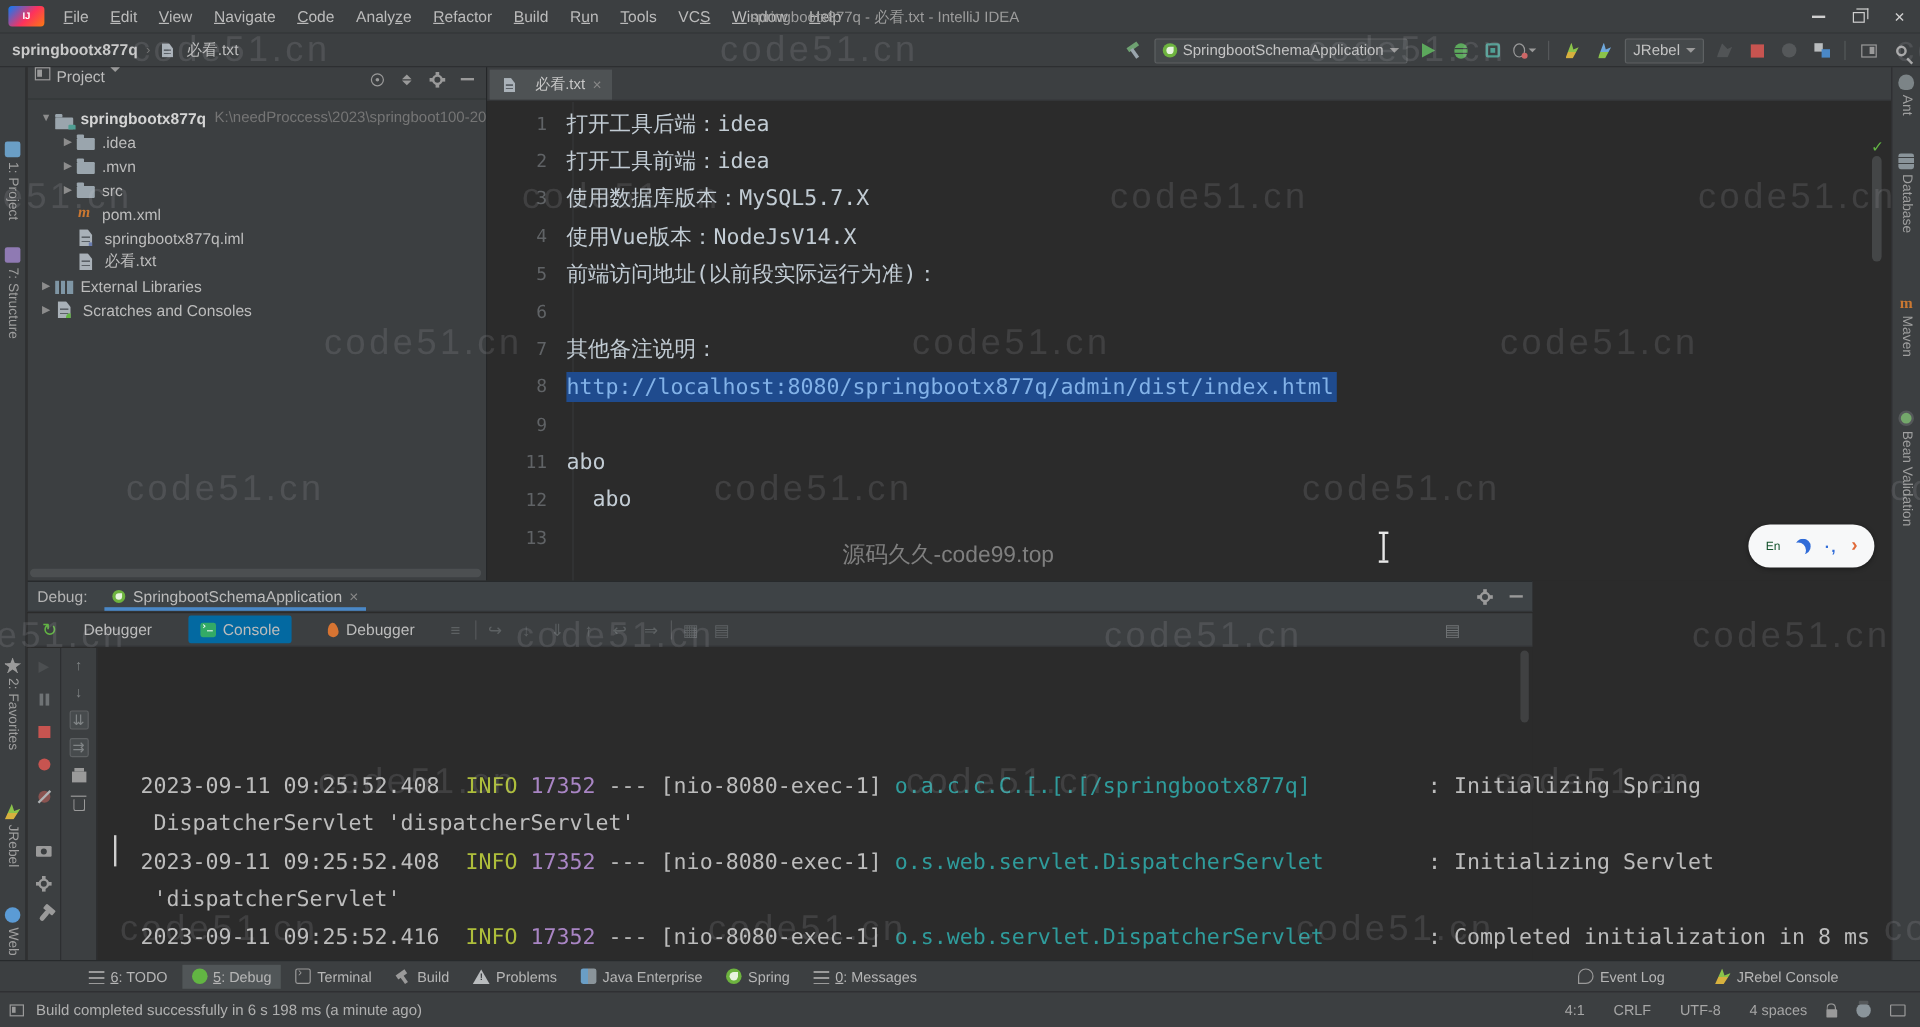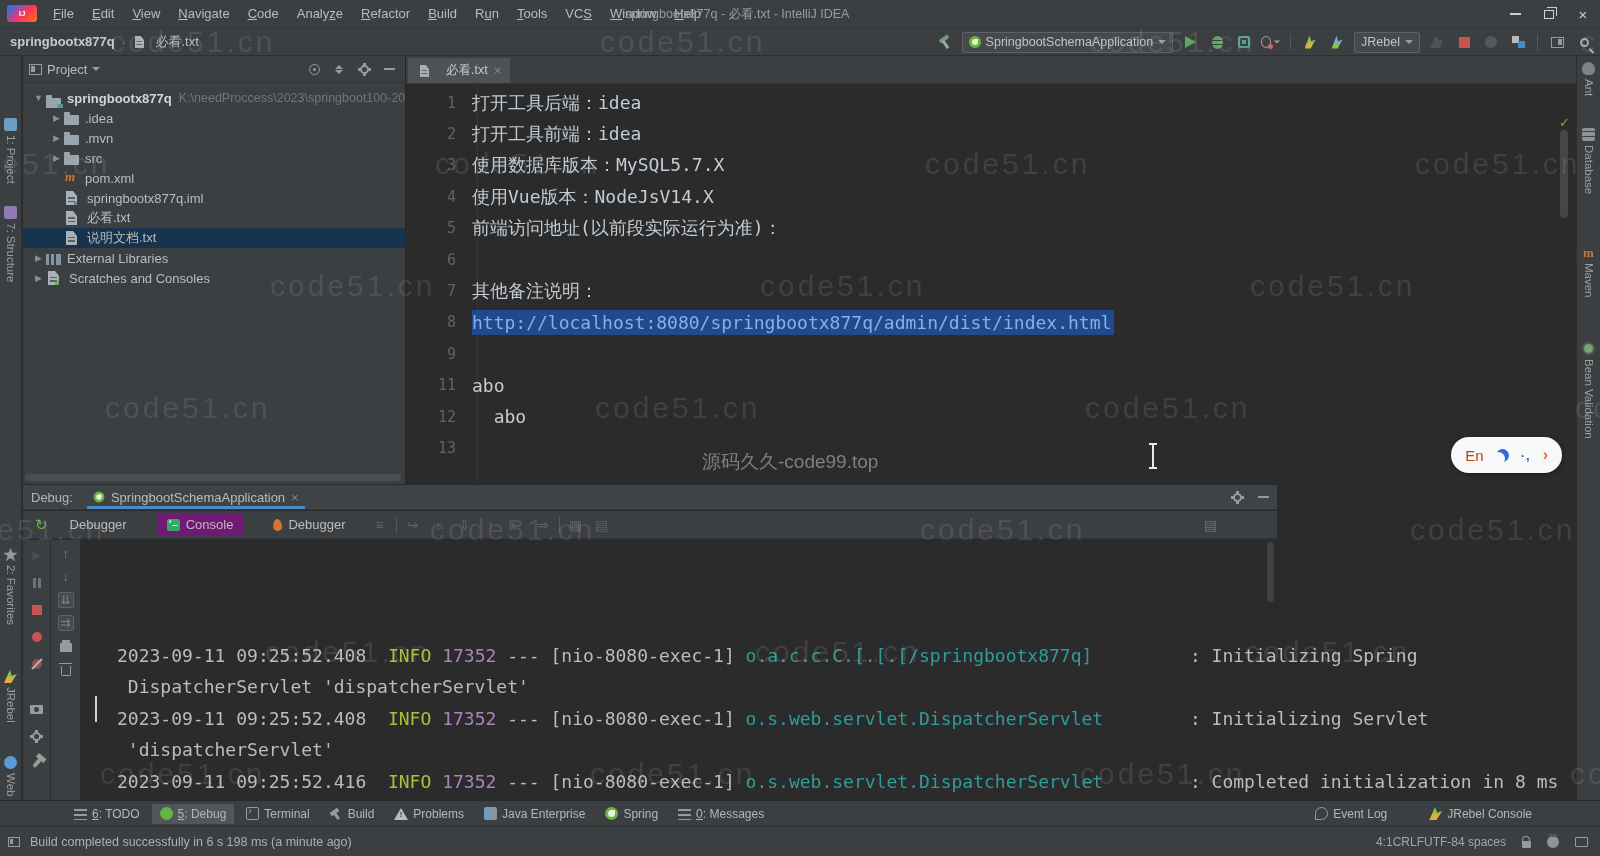--- a/index.html
+++ b/index.html
@@ -85,21 +85,21 @@
   .si-star{background:transparent;border:1.5px solid #9a9a9a;clip-path:polygon(50% 0,63% 35%,100% 38%,70% 62%,82% 100%,50% 76%,18% 100%,30% 62%,0 38%,37% 35%);width:14px;height:13px;background:#9a9a9a}
   .si-jrebel{background:linear-gradient(180deg,#8bc34a 55%,#d7b13e 55%);clip-path:polygon(0 100%,45% 0,60% 45%,100% 30%,55% 100%)}
   .si-web{background:#5b9bd5;border-radius:50%}
   .si-ant{background:#7c8487;border-radius:50% 50% 40% 40%}
   .si-database{background:linear-gradient(#8a949a 0 3px,#3c3f41 3px 4px,#8a949a 4px 8px,#3c3f41 8px 9px,#8a949a 9px 13px);border-radius:2px}
   .si-maven::before{content:"m";color:#cb7832;font:bold 13px "Liberation Serif",serif;display:block;text-align:center;line-height:13px}
   .si-bean{background:#74a86b;border-radius:50%;border:2px solid #55585a}
 
   
   #project-panel{position:absolute;left:23px;top:56px;width:383px;height:428px;background:var(--bg-frame);border-right:1px solid #242628}
-  #project-header{height:27px;display:flex;align-items:center;padding:0 6px;border-bottom:1px solid #323537;font-size:13px;gap:5px}
+  #project-header{height:27px;display:flex;align-items:flex-start;padding:0 6px;border-bottom:1px solid #323537;font-size:13px;gap:5px}
   .ph-icon{width:13px;height:11px;border:1.5px solid #9a9a9a;position:relative}
   .ph-icon::before{content:"";position:absolute;left:1px;top:1px;width:4px;height:6px;background:#9a9a9a}
   #project-header .spacer{flex:1}
   .ph-btn{width:20px;height:20px;display:flex;align-items:center;justify-content:center;color:#9a9a9a;font-size:13px}
   .g-locate{width:11px;height:11px;border:1.5px solid #9a9a9a;border-radius:50%;position:relative}
   .g-locate::before{content:"";position:absolute;left:3px;top:3px;width:3px;height:3px;border-radius:50%;background:#9a9a9a}
   .g-collapse{display:flex;flex-direction:column;gap:1px;align-items:center}
   .g-collapse i{width:0;height:0;border-left:4px solid transparent;border-right:4px solid transparent}
   .g-collapse .up{border-bottom:4px solid #9a9a9a}
   .g-collapse .dn{border-top:4px solid #9a9a9a}
@@ -146,21 +146,21 @@
   
   #debug-panel{position:absolute;left:23px;top:484px;width:1254px;height:316px;background:var(--bg-editor)}
   #debug-header{position:absolute;left:0;top:0;width:100%;height:26px;background:#3e4346;border-top:1px solid #272a2c;border-bottom:1px solid #323537;display:flex;align-items:center;font-size:13px}
   #debug-header .dlabel{margin-left:8px;color:#b3b3b3}
   #debug-session{display:flex;align-items:center;gap:6px;margin-left:14px;height:100%;position:relative;padding:0 6px}
   #debug-session .underline{position:absolute;left:0;right:0;bottom:0;height:3px;background:var(--accent)}
   #debug-header .right{position:absolute;right:8px;display:flex;gap:14px;align-items:center}
   #debug-tabs{position:absolute;left:0;top:27px;width:100%;height:28px;background:var(--bg-frame);border-bottom:1px solid #323537;display:flex;align-items:center;font-size:13px;gap:2px}
   .dbg-restart{margin:0 10px 0 12px;color:#62b543;font-size:15px}
   .dtab{display:flex;align-items:center;gap:6px;padding:4px 10px;color:#bcbcbc;border-radius:2px}
-  .dtab.selected{background:#701a75}
+  .dtab.selected{background:#0369a1}
   .ic-console{width:13px;height:12px;background:#3a6;position:relative;border-radius:2px}
   .ic-console::before{content:"›_";position:absolute;left:1px;top:-2px;font:bold 8px "DejaVu Sans Mono",monospace;color:#fff}
   .ic-flame{width:9px;height:12px;background:#d77432;border-radius:50% 50% 50% 50%/65% 65% 35% 35%;transform:rotate(-6deg)}
   .dbg-step{color:#5d6163;font-size:14px;width:24px;text-align:center}
   #debug-tabs .right-ic{position:absolute;right:60px;display:flex;gap:12px;color:#707476;font-size:14px}
   #dbg-col-a{position:absolute;left:0;top:56px;width:28px;height:260px;background:var(--bg-frame);border-right:1px solid #2d2f31;display:flex;flex-direction:column;align-items:center;padding-top:8px;gap:11px}
   #dbg-col-b{position:absolute;left:28px;top:56px;width:30px;height:260px;background:var(--bg-frame);border-right:1px solid #2d2f31;display:flex;flex-direction:column;align-items:center;padding-top:6px;gap:7px}
   .ca{width:16px;height:16px;display:flex;align-items:center;justify-content:center;font-size:12px;color:#808486}
   .ca .g-stop{width:10px;height:10px}
   .ca-pause{display:flex;gap:2px}
@@ -210,21 +210,21 @@
   .mi-lock{width:9px;height:7px;background:#9a9a9a;margin-top:5px;border-radius:1px;position:relative}
   .mi-lock::before{content:"";position:absolute;left:0px;top:-5px;width:6px;height:5px;border:1.5px solid #9a9a9a;border-bottom:none;border-radius:4px 4px 0 0}
   .mi-hector{width:12px;height:12px;border-radius:50%;background:#8a949a;position:relative}
   .mi-hector::before{content:"";position:absolute;left:2px;top:-2px;width:8px;height:3px;background:#55585a;border-radius:1px}
   .mi-screen{width:13px;height:10px;border:1.5px solid #9a9a9a;border-radius:1px;margin-top:1px}
 
   
   #watermarks{position:absolute;inset:0;pointer-events:none;z-index:50;overflow:hidden}
   .wm{position:absolute;font-size:30px;letter-spacing:3px;color:rgba(205,212,218,0.13);white-space:nowrap;font-family:"Liberation Sans",sans-serif}
   #ime-pill{position:absolute;right:38px;top:437px;height:36px;border-radius:18px;background:#f7f8f9;box-shadow:0 1px 4px rgba(0,0,0,.4);display:flex;align-items:center;padding:0 14px;gap:12px;z-index:60}
-  #ime-en{color:#c2410c;font-size:15px}
+  #ime-en{color:#14532d;font-size:10px}
   .ime-moon{width:13px;height:13px;border-radius:50%;box-shadow:inset -4px 3px 0 0 #2f6bd8}
   #ime-punct{color:#2f6bd8;font-weight:bold;font-size:13px;letter-spacing:1px}
   #ime-chevron{color:#e06a3a;font-weight:bold;font-size:16px}
 </style>
 </head>
 <body>
 
 <div id="app">
 
   <header id="titlebar">
@@ -415,26 +415,20 @@
 
         </div>
 
         <div class="tree-row" style="padding-left: 26px;">
           <span class="tree-arrow"></span>
           <span class="ti ti-text"></span>
           <span class="tree-label">必看.txt</span>
 
         </div>
 
-        <div class="tree-row selected" style="padding-left: 26px;">
-          <span class="tree-arrow"></span>
-          <span class="ti ti-text"></span>
-          <span class="tree-label">说明文档.txt</span>
-
-        </div>
 
         <div class="tree-row" style="padding-left: 8px;">
           <span class="tree-arrow">▶</span>
           <span class="ti ti-libs"></span>
           <span class="tree-label">External Libraries</span>
 
         </div>
 
         <div class="tree-row" style="padding-left: 8px;">
           <span class="tree-arrow">▶</span>
@@ -698,21 +692,21 @@
           <span class="mi mi-jrebel"></span>
           <span class="tw-label">JRebel Console</span>
         </span>
       </div>
   </footer>
 
   <footer id="status-bar">
     <span id="sb-toggle"></span>
     <span id="status-message">Build completed successfully in 6 s 198 ms (a minute ago)</span>
     <div id="status-right">
-      <span id="sb-items" style="display:flex;gap:0">
+      <span id="sb-items" style="display:flex;gap:24px">
 
       <span class="sb-item">4:1</span>
           <span class="sb-item">CRLF</span>
           <span class="sb-item">UTF-8</span>
           <span class="sb-item">4 spaces</span>
         </span>
       <span class="mi mi-lock"></span>
       <span class="mi mi-hector"></span>
       <span class="mi mi-screen"></span>
     </div>

